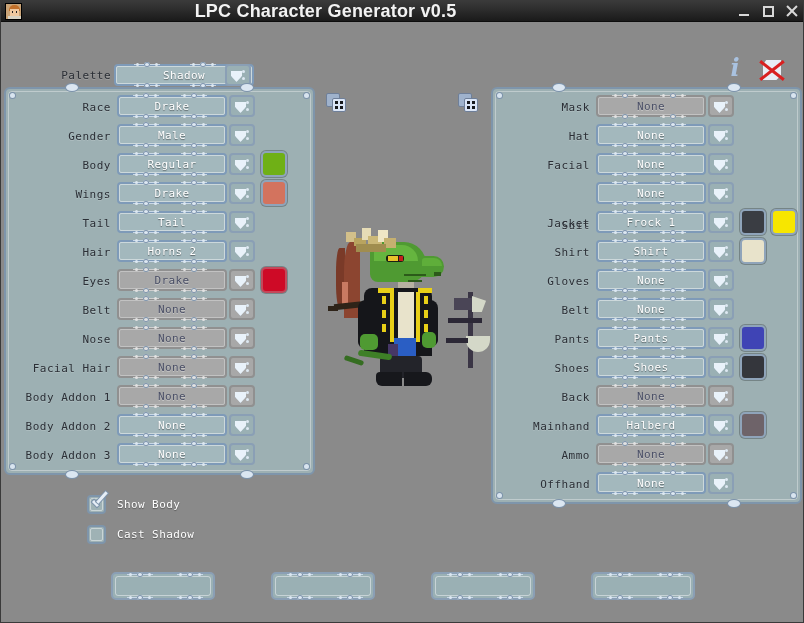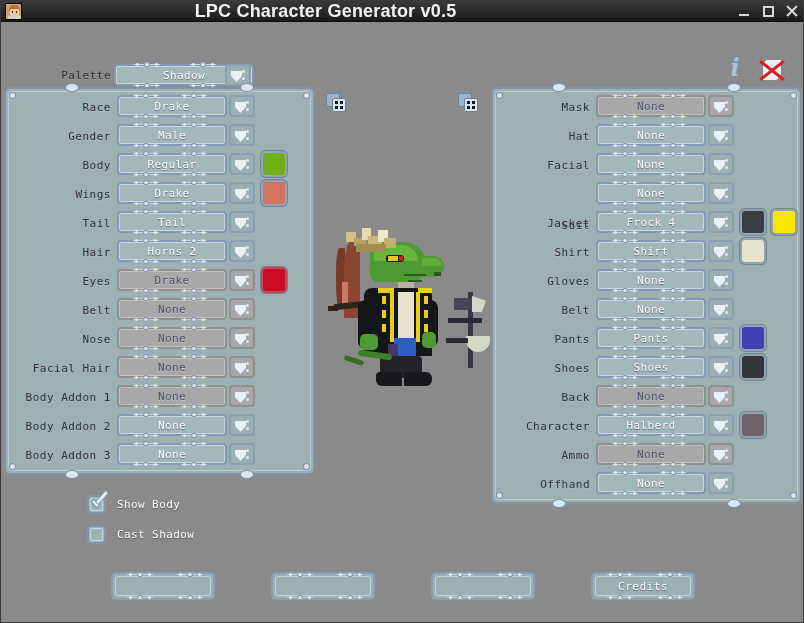--- a/index.html
+++ b/index.html
@@ -1016,21 +1016,21 @@
             <div class="d1"></div>
             <div class="knot"></div>
             <div class="d2"></div>
           </div>
           <div class="fil" style="left:64px;bottom:-2px;">
             <div class="bar"></div>
             <div class="d1"></div>
             <div class="knot"></div>
             <div class="d2"></div>
           </div>
-          <div class="txt">Frock 4</div>
+          <div class="txt">Frock 1</div>
         </div>
         <div class="arrowbtn" style="position: absolute; left: 707px; top: 210px;">
           <div class="sh"></div>
           <div class="o1"></div>
           <div class="o2"></div>
         </div>
         <div class="swatch" style="left: 739px; top: 208px; background: rgb(58, 61, 67);"></div>
         <div class="swatch" style="left: 770px; top: 208px; background: rgb(247, 230, 0);"></div>
       </div>
       <div style="position: absolute;">
@@ -1252,21 +1252,21 @@
           </div>
           <div class="txt">None</div>
         </div>
         <div class="arrowbtn off" style="position: absolute; left: 707px; top: 384px; background: rgb(168, 168, 168); border-color: rgb(144, 144, 144);">
           <div class="sh"></div>
           <div class="o1"></div>
           <div class="o2"></div>
         </div>
       </div>
       <div style="position: absolute;">
-        <div class="lbl" style="position: absolute; left: 497px; top: 419px; width: 92px;">Character</div>
+        <div class="lbl" style="position: absolute; left: 497px; top: 419px; width: 92px;">Mainhand</div>
         <div class="dd on" style="position: absolute; left: 595px; top: 413px; width: 110px;">
           <div class="box"></div>
           <div class="inner"></div>
           <div class="fil" style="left:16px;top:-2px;">
             <div class="bar"></div>
             <div class="d1"></div>
             <div class="knot"></div>
             <div class="d2"></div>
           </div>
           <div class="fil" style="left:64px;top:-2px;">
@@ -1491,17 +1491,16 @@
           <div class="d1"></div>
           <div class="knot"></div>
           <div class="d2"></div>
         </div>
         <div class="fil" style="left:64px;bottom:-2px;">
           <div class="bar"></div>
           <div class="d1"></div>
           <div class="knot"></div>
           <div class="d2"></div>
         </div>
-        <div class="bt">Credits</div>
       </div>
     </div>
 
 </div>
 
 </body></html>

